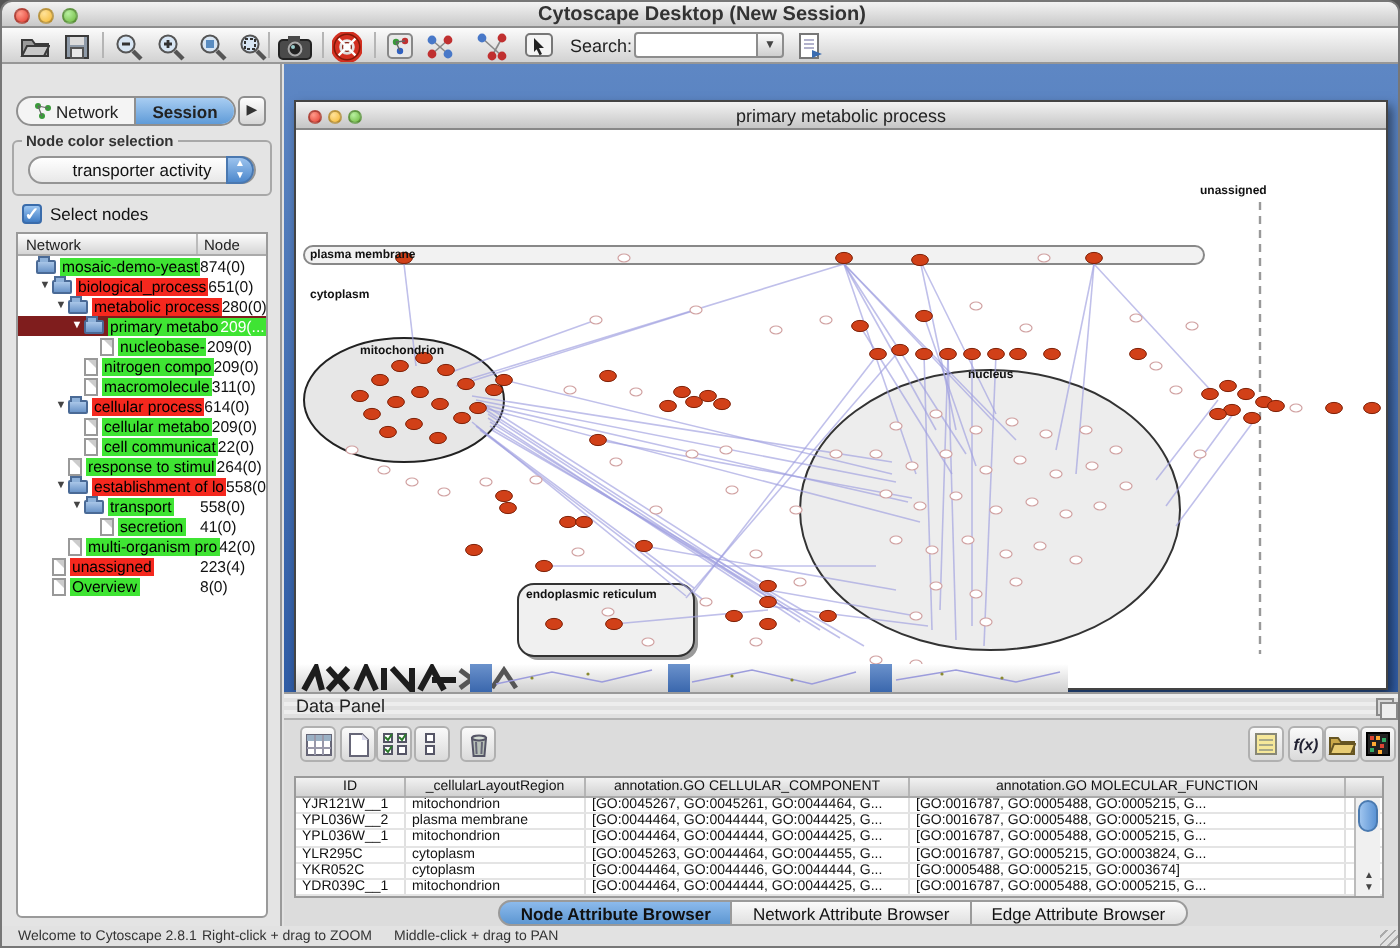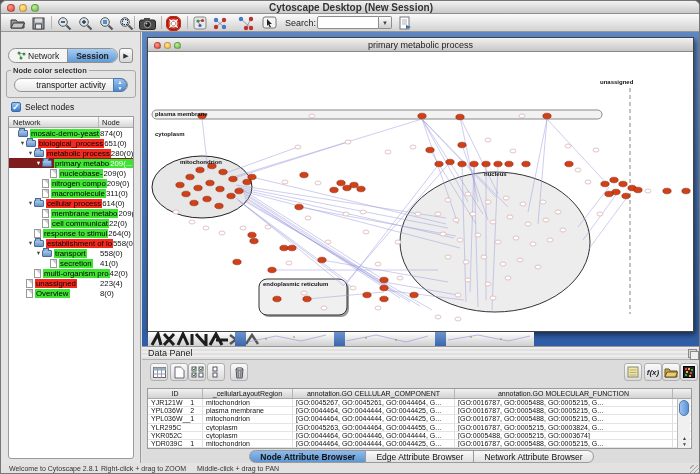--- a/index.html
+++ b/index.html
@@ -62,21 +62,21 @@
   .tfile:before{content:'';position:absolute;right:0;top:0;border:2px solid #ccc;border-left-color:transparent;border-bottom-color:transparent;width:0;height:0;}
   .tchip{padding:0 1px;color:#000;}
   .tchip.red{background:#f5281e;}
   .tchip.green{background:#3fe433;}
   .tcount{margin-left:auto;flex:none;width:33px;color:#111;}
   .trow.sel .tcount{color:#fff;}
   .tcount.green{background:#3fe433;color:#000;width:auto;min-width:33px;}
   
   .desktop{position:absolute;left:141px;top:31px;width:559px;height:314px;
     background:linear-gradient(180deg,#5e87c4,#305da6);overflow:hidden;}
-  .netwin{position:absolute;left:5px;top:5px;width:547px;height:295px;background:#fff;
+  .netwin{position:absolute;left:5px;top:18px;width:547px;height:295px;background:#fff;
     border:1px solid #444;box-shadow:2px 3px 5px rgba(0,0,0,.5);}
   .netbar{position:absolute;left:0;top:0;width:100%;height:14px;background:linear-gradient(#f2f2f2,#c6c6c6);
     border-bottom:1px solid #888;}
   .netbar .title{position:absolute;left:0;right:0;top:2px;text-align:center;font-size:9px;color:#222;}
   .ntl{position:absolute;top:3.5px;width:7px;height:7px;border-radius:50%;border:1px solid rgba(0,0,0,.25);}
   .netcanvas{position:absolute;left:0;top:14px;width:545px;height:279px;background:#fff;overflow:hidden;}
   .strip{position:absolute;left:0;top:300px;width:559px;height:14px;}
   .stripwhite{position:absolute;left:6px;top:0;width:386px;height:14px;background:linear-gradient(#fff,#cfcfcf);}
   .bluechunk{position:absolute;top:0;width:11px;height:14px;background:linear-gradient(#6b92cc,#3a67ad);}
   
@@ -320,21 +320,21 @@
             <span class="tind" style="width: 18px;"></span>
             <span class="tarrow">▼</span>
             <span class="tfolder"></span>
             <span class="tchip red">cellular process</span>
             <span class="tcount">614(0)</span>
           </div>
           <div class="trow">
             <span class="tind" style="width: 26px;"></span>
             <span class="tarrow"></span>
             <span class="tfile"></span>
-            <span class="tchip green">membrane metabo</span>
+            <span class="tchip green">cellular metabo</span>
             <span class="tcount">209(0)</span>
           </div>
           <div class="trow">
             <span class="tind" style="width: 26px;"></span>
             <span class="tarrow"></span>
             <span class="tfile"></span>
             <span class="tchip green">cell communicat</span>
             <span class="tcount">22(0)</span>
           </div>
           <div class="trow">
@@ -746,22 +746,22 @@
           </div>
         </div>
       <div class="vsb">
         <div class="thumb"></div>
         <div class="arr" style="bottom:7px">▲</div>
         <div class="arr" style="bottom:1px">▼</div>
       </div>
     </div>
     <div class="btabs" id="browser-tabs">
         <div class="btab active">Node Attribute Browser</div>
+        <div class="btab">Network Attribute Browser</div>
         <div class="btab">Edge Attribute Browser</div>
-        <div class="btab">Network Attribute Browser</div>
       </div>
   </div>
 
   <div class="statusbar">
     <span style="left:8px">Welcome to Cytoscape 2.8.1</span>
     <span style="left:100px">Right-click + drag to ZOOM</span>
     <span style="left:196px">Middle-click + drag to PAN</span>
     <span class="grip"></span>
   </div>
 

